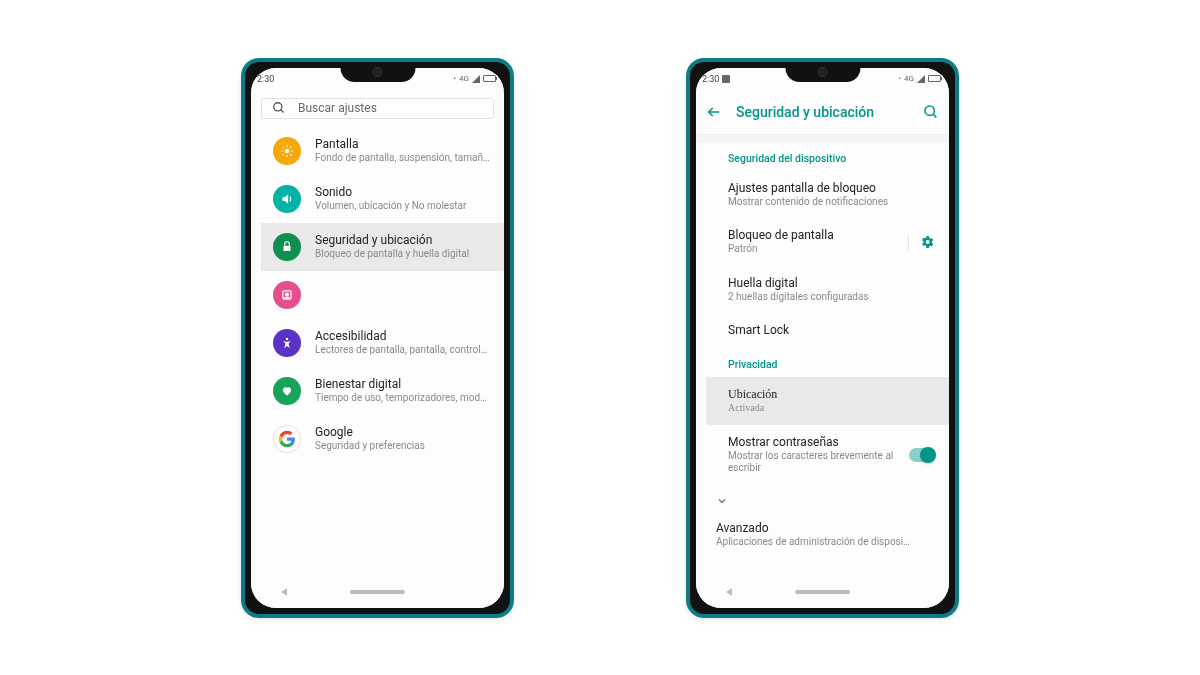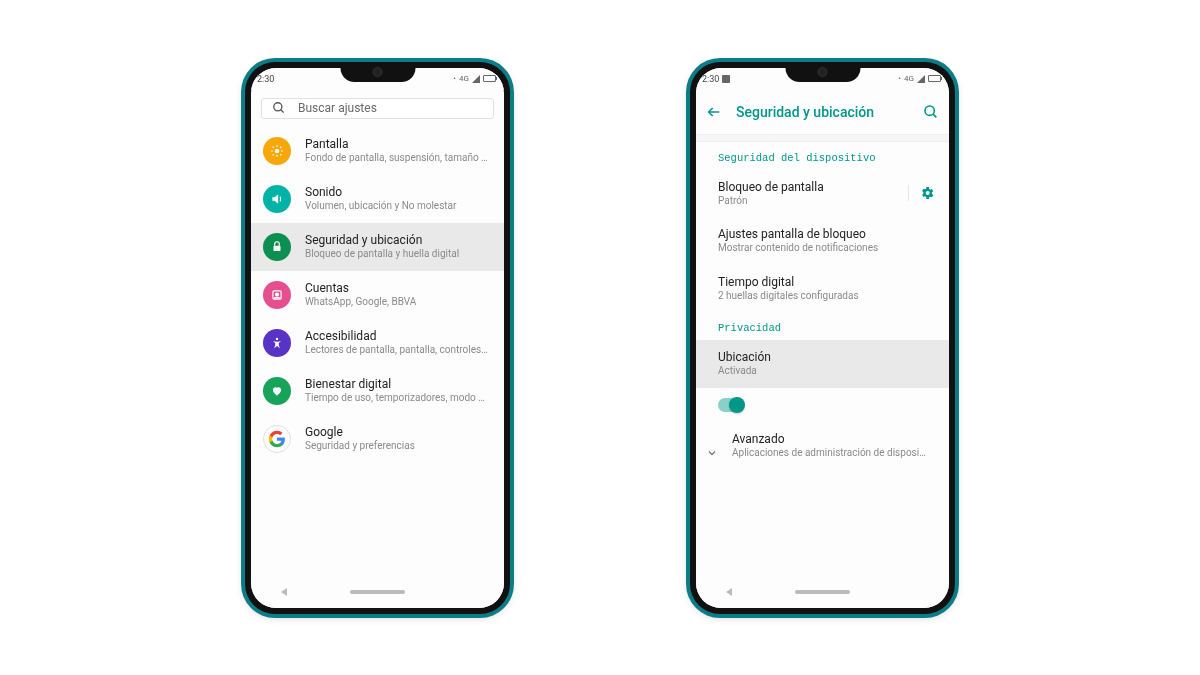--- a/index.html
+++ b/index.html
@@ -10,21 +10,21 @@
     font-family: Roboto, -apple-system, Helvetica, Arial, sans-serif;
     display: flex;
     justify-content: center;
     align-items: center;
     gap: 180px;
   }
   .phone {
     width: 265px;
     height: 552px;
     background: #111;
-    border-radius: 30px;
+    border-radius: 14px;
     box-shadow: 0 0 0 4px #0b7d87, 0 2px 10px rgba(0,0,0,.25);
     position: relative;
     overflow: hidden;
     padding: 6px;
   }
   .screen {
     width: 100%;
     height: 100%;
     background: #fdfdfd;
     border-radius: 25px;
@@ -81,21 +81,21 @@
     border-radius: 3px;
     display: flex;
     align-items: center;
     padding: 0 10px;
     gap: 12px;
     background: #fff;
   }
   .searchbox .si { color:#555; }
   .searchbox .sp { color:#6a6a6a; font-size: 12px; }
 
-  .list { flex: 1; overflow: hidden; background:#fdfdfd; }
+  .list { flex: 1; overflow: hidden; background:#fdfdfd;margin-left:10px; }
   .row {
     display: flex;
     align-items: center;
     padding: 10px 14px 10px 12px;
     gap: 14px;
     background: #fdfdfd;
   }
   .row.hl { background: #e9e9e9; }
   .iconc {
     width: 28px; height: 28px; border-radius: 50%;
@@ -140,43 +140,43 @@
     background:#fdfdfd;
   }
   .appbar .back { color:#009688; }
   .appbar .title { color:#009688; font-size: 14px; font-weight:500; flex:1; }
   .appbar .search { color:#009688; }
 
   .divider-strip { height: 8px; background:#f6f6f6; border-top:1px solid #eee; border-bottom:1px solid #eee; }
 
   .section-hdr {
     padding: 10px 22px 6px 22px;
-    color:#009688; font-size:10.5px; font-weight:500;font-family:Liberation Mono, monospace;
+    color:#009688; font-size:10.5px; font-weight:500;
   }
   .srow {
     display:flex; align-items:center;
     padding: 10px 14px 10px 22px;
     background:#fdfdfd;
   }
-  .srow.hl { background:#e9e9e9; }
+  .srow.hl { background:#e9e9e9;font-family:Liberation Serif, serif; }
   .srow .txtcol { flex:1; min-width:0; }
   .srow .ttl { font-size:12px; color:#222; }
   .srow .sub { font-size:10px; color:#8a8a8a; white-space:normal; }
   .gear { color:#009688; padding-left:10px; border-left:1px solid #e6e6e6; margin-left:8px; }
 
   .toggle {
     width:26px; height:14px; border-radius:8px; background:#89d1c8; position:relative;
   }
   .toggle::after {
     content:""; position:absolute; right:-1px; top:-1px;
     width:16px; height:16px; border-radius:50%; background:#009688;
     box-shadow:0 1px 2px rgba(0,0,0,.2);
   }
 
-  .chev-wrap { display:flex; align-items:flex-end; gap:14px; padding:10px 14px 10px 10px; }
+  .chev-wrap { display:flex; align-items:flex-start; gap:14px; padding:10px 14px 10px 10px;flex-direction:column; }
   .chev-down {
     width:12px; flex:0 0 12px; display:flex; justify-content:center; color:#777;
   }
 
   
   svg { display:block; }
   .g-logo { width:18px; height:18px; }
 </style>
 </head>
 <body>
@@ -257,24 +257,20 @@
         </div>
       </div>
 
       <div class="row">
         <div class="iconc ic-pink">
           <svg width="14" height="14" viewBox="0 0 24 24" fill="none" stroke="currentColor" stroke-width="2">
               <rect x="5" y="5" width="14" height="14" rx="2"></rect>
               <circle cx="12" cy="11" r="2.5" fill="currentColor"></circle>
               <path d="M7 18c1-2.5 9-2.5 10 0" fill="currentColor"></path>
             </svg>
-        </div>
-        <div class="txtcol">
-          <div class="ttl">Cuentas</div>
-          <div class="sub">WhatsApp, Google, BBVA</div>
         </div>
       </div>
 
       <div class="row">
         <div class="iconc ic-indigo">
           <svg width="14" height="14" viewBox="0 0 24 24" fill="currentColor">
               <circle cx="12" cy="5" r="2"></circle>
               <path d="M5 9l7 1 7-1-4 3v4l2 5-5-4-5 4 2-5v-4z"></path>
             </svg>
         </div>
@@ -352,55 +348,64 @@
       </span>
     </div>
 
     <div class="divider-strip"></div>
 
     <div class="list">
       <div class="section-hdr">Seguridad del dispositivo</div>
 
       <div class="srow">
         <div class="txtcol">
+          <div class="ttl">Ajustes pantalla de bloqueo</div>
+          <div class="sub">Mostrar contenido de notificaciones</div>
+        </div>
+      </div>
+
+      <div class="srow">
+        <div class="txtcol">
           <div class="ttl">Bloqueo de pantalla</div>
           <div class="sub">Patrón</div>
         </div>
         <span class="gear">
           <svg width="16" height="16" viewBox="0 0 24 24" fill="currentColor">
               <path d="M19.4 13a7.8 7.8 0 0 0 0-2l2-1.6-2-3.4-2.4 1a7.6 7.6 0 0 0-1.7-1L15 3h-4l-.3 2.5a7.6 7.6 0 0 0-1.7 1l-2.4-1-2 3.4L6.6 11a7.8 7.8 0 0 0 0 2l-2 1.6 2 3.4 2.4-1a7.6 7.6 0 0 0 1.7 1L11 21h4l.3-2.5a7.6 7.6 0 0 0 1.7-1l2.4 1 2-3.4zM13 15a3 3 0 1 1 0-6 3 3 0 0 1 0 6z"></path>
             </svg>
         </span>
       </div>
 
       <div class="srow">
         <div class="txtcol">
-          <div class="ttl">Ajustes pantalla de bloqueo</div>
-          <div class="sub">Mostrar contenido de notificaciones</div>
+          <div class="ttl">Huella digital</div>
+          <div class="sub">2 huellas digitales configuradas</div>
         </div>
       </div>
 
       <div class="srow">
         <div class="txtcol">
-          <div class="ttl">Tiempo digital</div>
-          <div class="sub">2 huellas digitales configuradas</div>
-        </div>
-      </div>
-
+          <div class="ttl">Smart Lock</div>
+        </div>
+      </div>
 
       <div class="section-hdr">Privacidad</div>
 
       <div class="srow hl">
         <div class="txtcol">
           <div class="ttl">Ubicación</div>
           <div class="sub">Activada</div>
         </div>
       </div>
 
       <div class="srow">
+        <div class="txtcol">
+          <div class="ttl">Mostrar contraseñas</div>
+          <div class="sub" style="white-space:normal">Mostrar los caracteres brevemente al escribir</div>
+        </div>
         <span class="toggle"></span>
       </div>
 
       <div class="chev-wrap">
         <span class="chev-down">
           <svg width="12" height="12" viewBox="0 0 24 24" fill="none" stroke="currentColor" stroke-width="2.5">
               <polyline points="6 9 12 15 18 9"></polyline>
             </svg>
         </span>
         <div class="txtcol">

